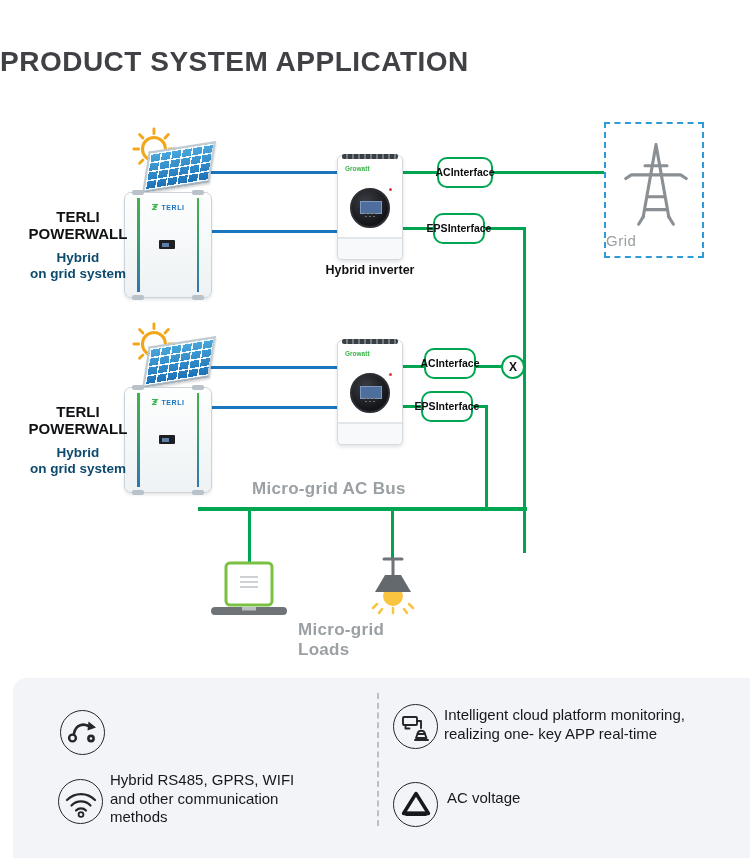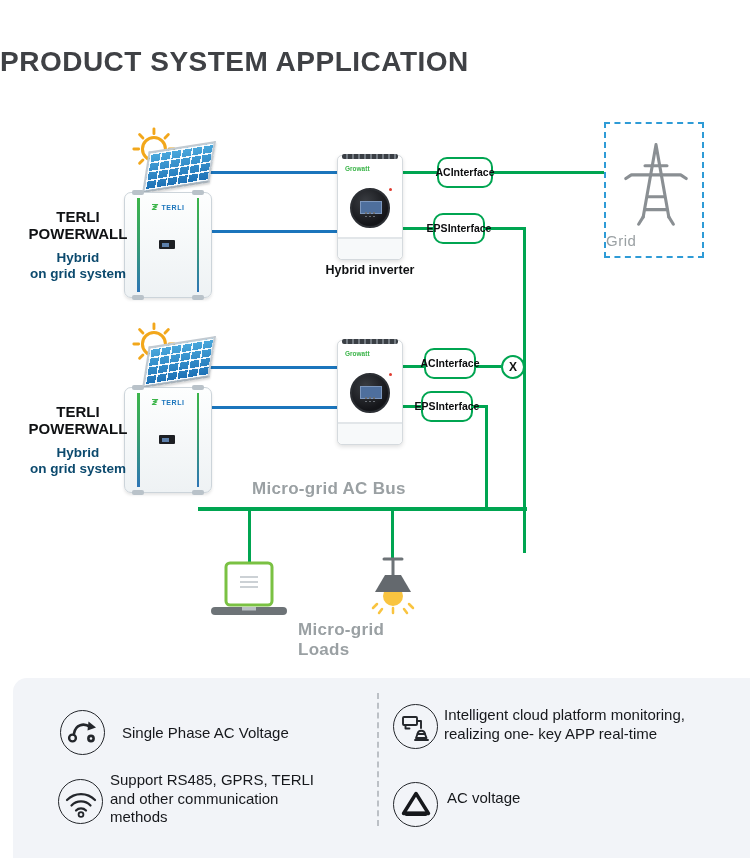--- a/index.html
+++ b/index.html
@@ -280,36 +280,33 @@
   <div class="feat-icon" style="left:60px;top:710px;">
     <svg width="42" height="42" viewBox="0 0 42 42">
       <g stroke="#23262b" fill="none" stroke-linecap="round">
         <circle cx="10.5" cy="26" r="3.4" stroke-width="2.4"></circle>
         <circle cx="29" cy="26.5" r="2.6" stroke-width="2.6"></circle>
         <path d="M12,21.5 C13.5,12.5 22,10.5 28,15" stroke-width="2.6"></path>
       </g>
       <polygon points="26.5,9.5 34,15.5 25.5,18.5" fill="#23262b"></polygon>
     </svg>
   </div>
-  <div class="feat-text" style="left:122px;top:724px;">
-    <div>Single Phase AC Voltage</div>
-  </div>
 
   <div class="feat-icon" style="left:58px;top:779px;">
     <svg width="42" height="42" viewBox="0 0 42 42">
       <g stroke="#23262b" stroke-width="2.2" fill="none" stroke-linecap="round">
         <path d="M7,19 a19.5,19.5 0 0 1 28,0"></path>
         <path d="M11.5,24.5 a13,13 0 0 1 19,0"></path>
         <path d="M16,29.5 a7,7 0 0 1 10,0"></path>
       </g>
       <circle cx="21" cy="33.5" r="2.4" fill="none" stroke="#23262b" stroke-width="1.8"></circle>
     </svg>
   </div>
   <div class="feat-text" style="left:110px;top:771px;">
-    <div>Support RS485, GPRS, TERLI</div>
+    <div>Hybrid RS485, GPRS, WIFI</div>
     <div>and other communication</div>
     <div>methods</div>
   </div>
 
   <div class="feat-icon" style="left:393px;top:704px;">
     <svg width="42" height="42" viewBox="0 0 42 42">
       <g stroke="#23262b" stroke-width="1.9" fill="none" stroke-linecap="round" stroke-linejoin="round">
         <rect x="8" y="11" width="14" height="8" rx="1"></rect>
         <path d="M10.5,19 v3.5 h4"></path>
         <path d="M22,15 h4 v7"></path>

